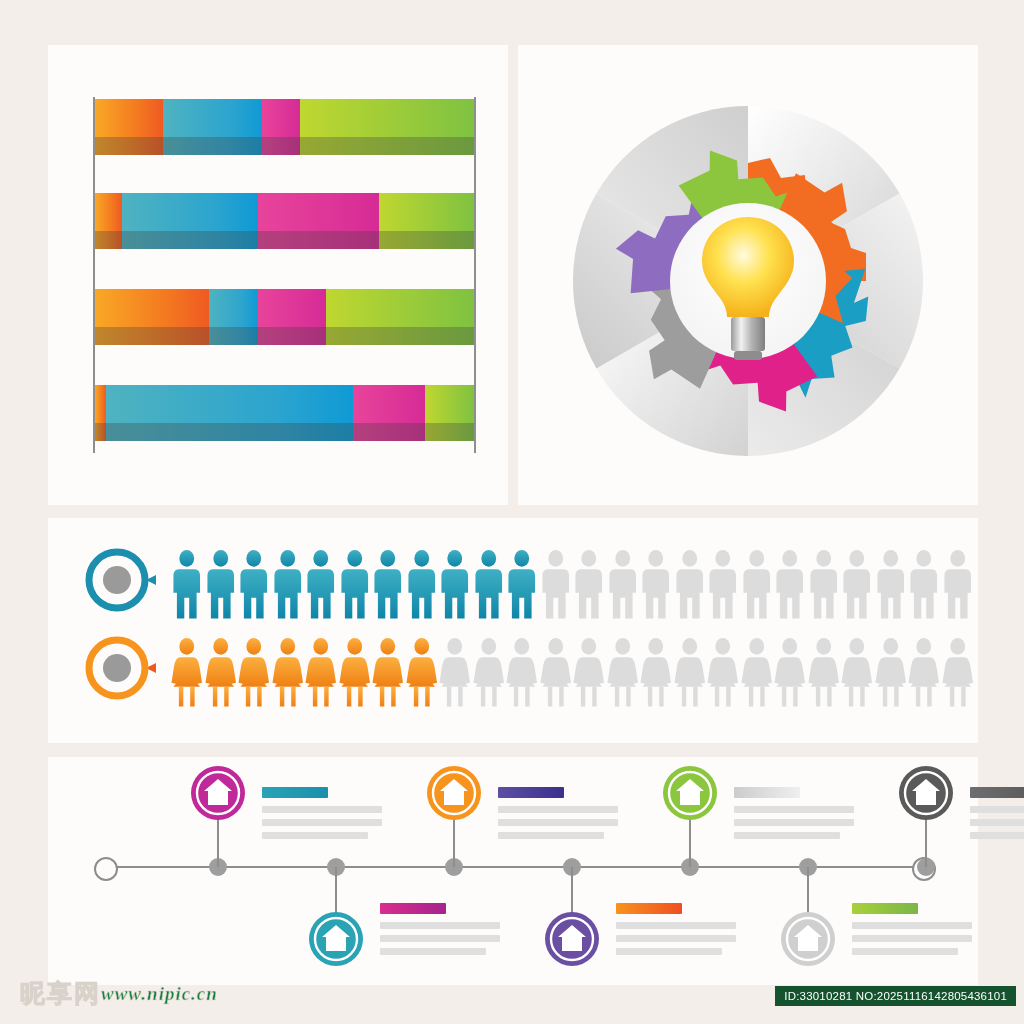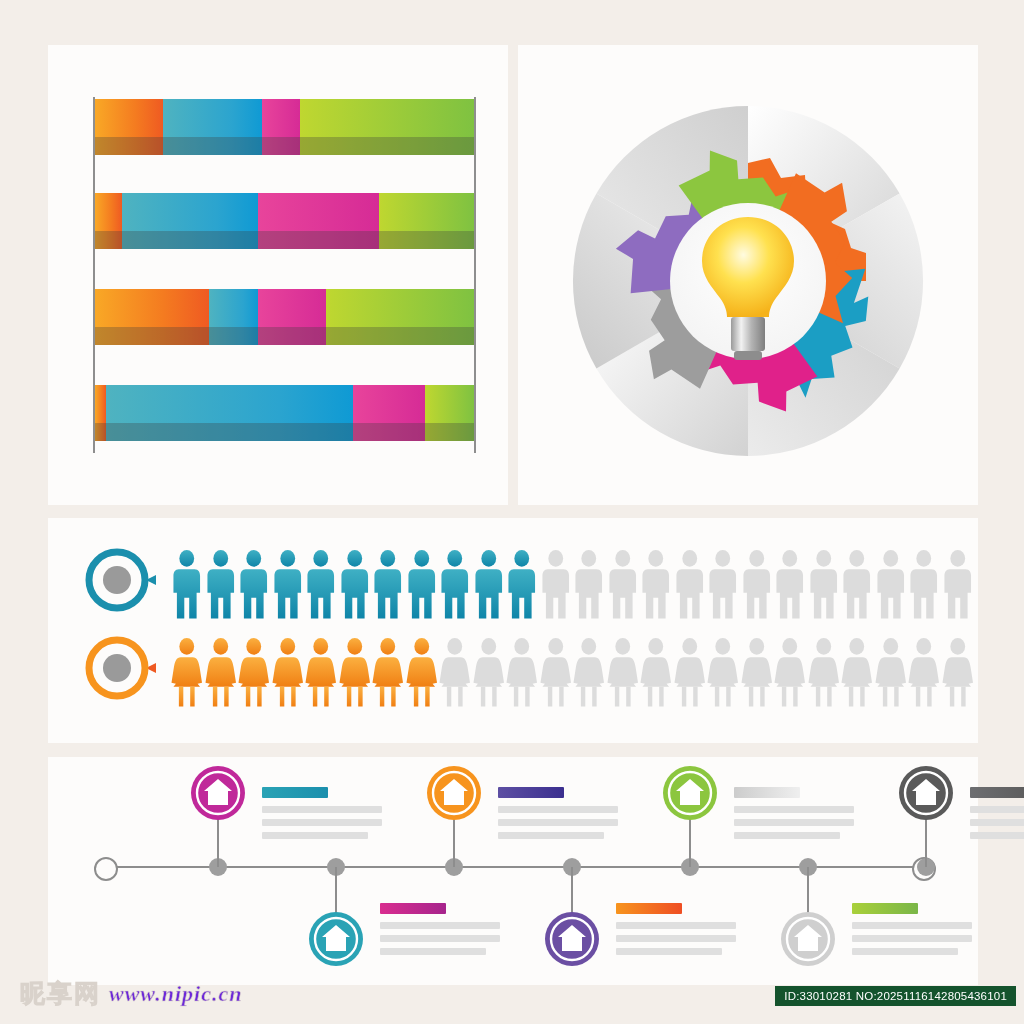--- a/index.html
+++ b/index.html
@@ -64,28 +64,28 @@
   .tl-icon.down{top:154px;}
   .tl-text{position:absolute;width:120px;}
   .tl-text .bar-label{height:11px;border-radius:1px;margin-bottom:8px;width:66px;}
   .tl-text .line{height:7px;background:#dfdfdf;border-radius:1px;margin-bottom:6px;}
   .tl-text .line.l2{width:100%;}
   .tl-text .line.l3{width:88%;}
   .tl-text.up{top:30px;}
   .tl-text.down{top:146px;}
 
   
-  #watermark{position:absolute;left:20px;bottom:14px;display:flex;align-items:center;gap:8px;}
+  #watermark{position:absolute;left:20px;bottom:14px;display:flex;align-items:center;}
   #watermark .wm-cn{
     font-family:"DejaVu Sans", sans-serif;font-size:25px;font-weight:bold;
     color:#f0eae4;-webkit-text-stroke:1px #d9d2cb;letter-spacing:2px;
   }
   #watermark .wm-url{
     font-family:"Liberation Serif", serif;font-style:italic;font-weight:bold;
-    font-size:22px;color:#6d28d9;-webkit-text-stroke:.6px #d9d2cb;letter-spacing:1px;
+    font-size:19px;color:#15803d;-webkit-text-stroke:.6px #d9d2cb;letter-spacing:1px;
   }
   #id-badge{
     position:absolute;right:8px;bottom:18px;background:#14532d;color:#ffffff;
     font-size:11.5px;padding:4px 9px;letter-spacing:.2px;white-space:nowrap;
   }
 </style>
 </head>
 <body>
 
 <div class="canvas">

